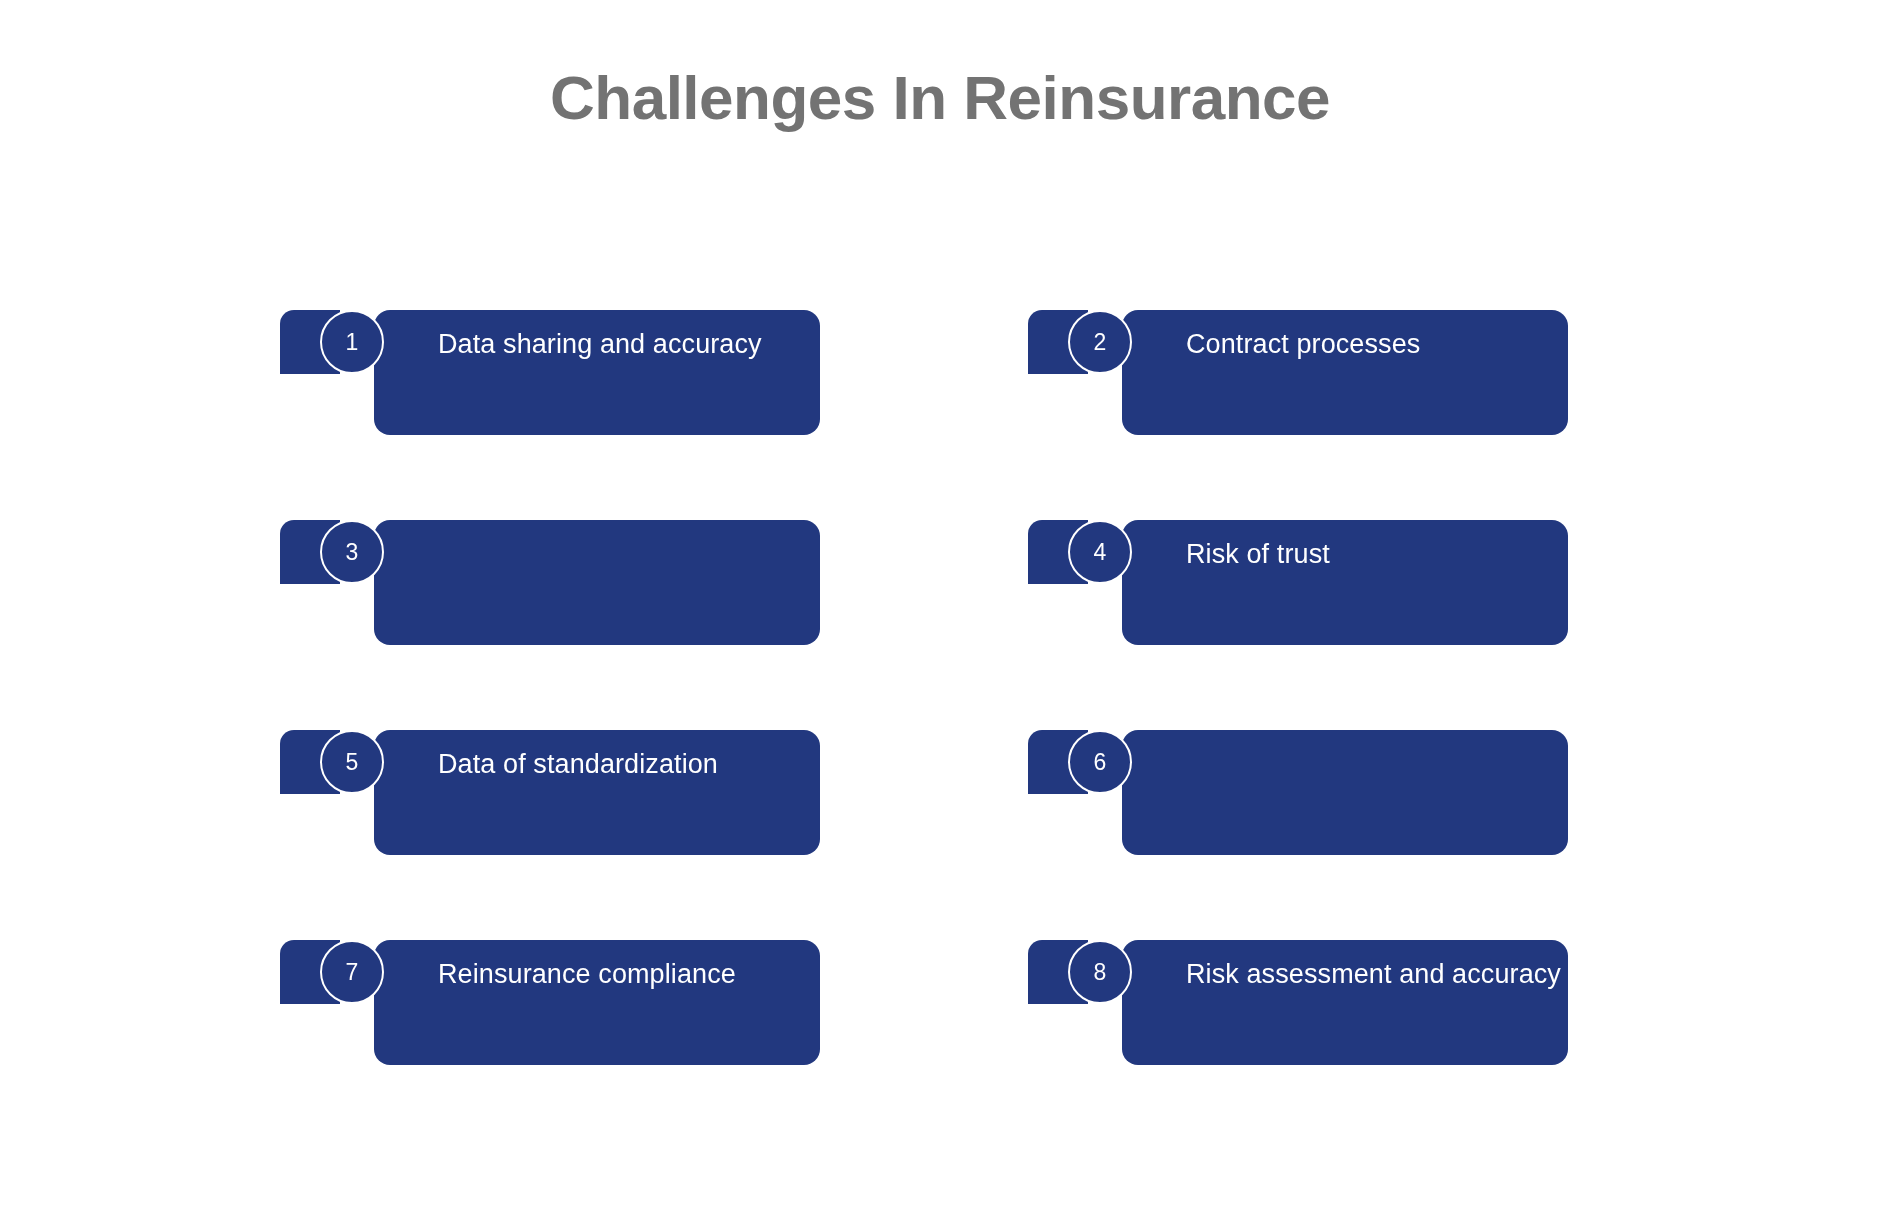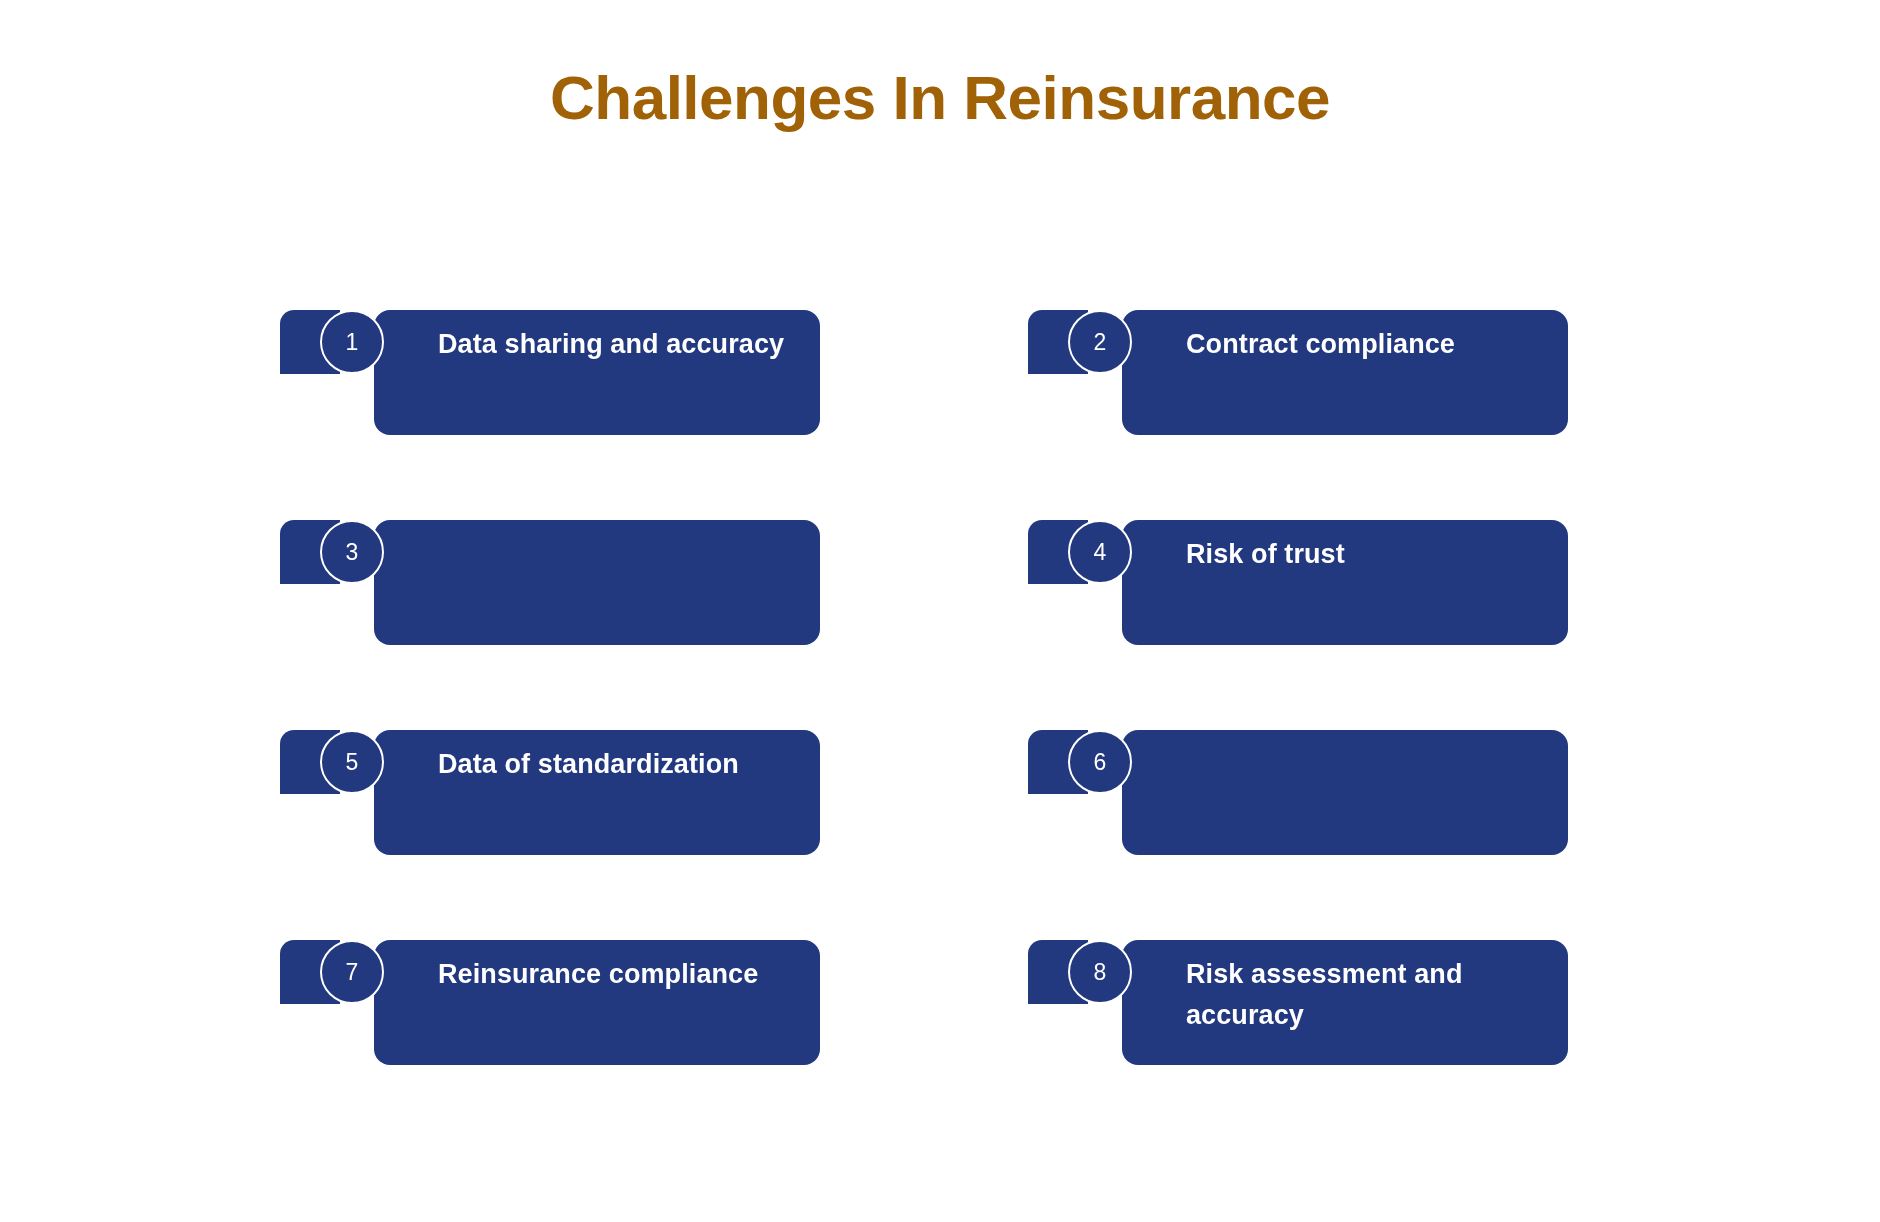--- a/index.html
+++ b/index.html
@@ -25,21 +25,21 @@
   
   .page-title {
     position: absolute;
     left: 0;
     top: 62px;
     width: 1880px;
     text-align: center;
     font-size: 62px;
     font-weight: 700;
     letter-spacing: -0.5px;
-    color: #a16207;
+    color: #737373;
     line-height: 1.15;
     white-space: nowrap;
   }
 
   
   .cards-grid {
     position: absolute;
     left: 320px;
     top: 310px;
     width: 1248px;
@@ -99,21 +99,21 @@
     line-height: 1;
   }
 
   .card-text {
     position: absolute;
     left: 118px;
     top: 14px;
     width: 380px;
     color: #ffffff;
     font-size: 27px;
-    font-weight: 700;
+    font-weight: 400;
     line-height: 41px;
     letter-spacing: 0.1px;
     z-index: 4;
   }
 
   
   .card.two-line .card-text {
     top: 14px;
   }
 </style>
@@ -134,21 +134,21 @@
       </div>
       <div class="card-text">Data sharing and accuracy</div>
     </div>
 
     <div class="card">
       <div class="card-body"></div>
       <div class="card-shoulder"></div>
       <div class="card-badge">
         <span class="card-badge-num">2</span>
       </div>
-      <div class="card-text">Contract compliance</div>
+      <div class="card-text">Contract processes</div>
     </div>
 
     <div class="card">
       <div class="card-body"></div>
       <div class="card-shoulder"></div>
       <div class="card-badge">
         <span class="card-badge-num">3</span>
       </div>
     </div>
 

